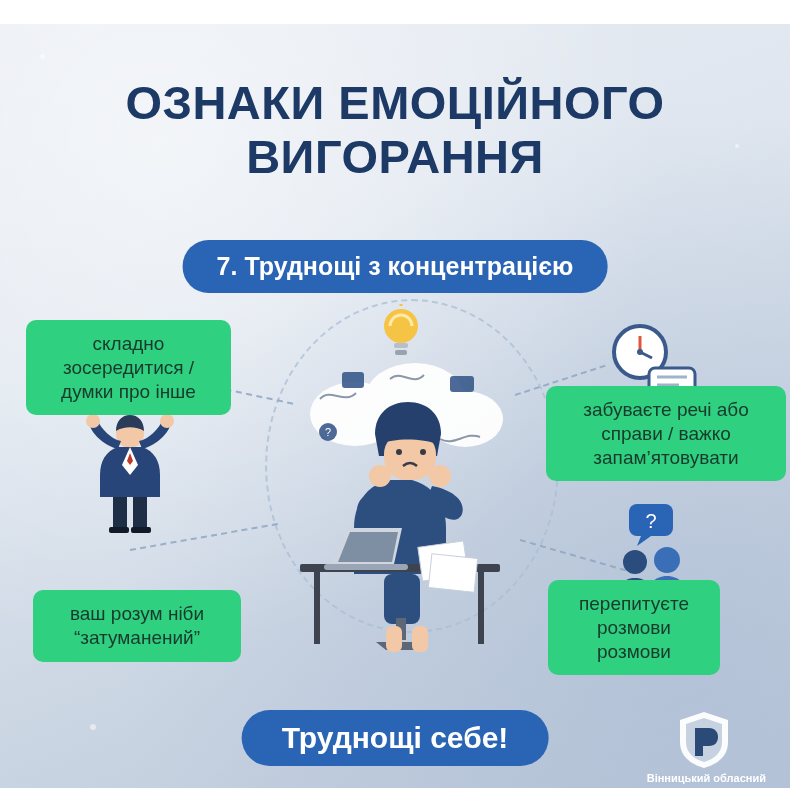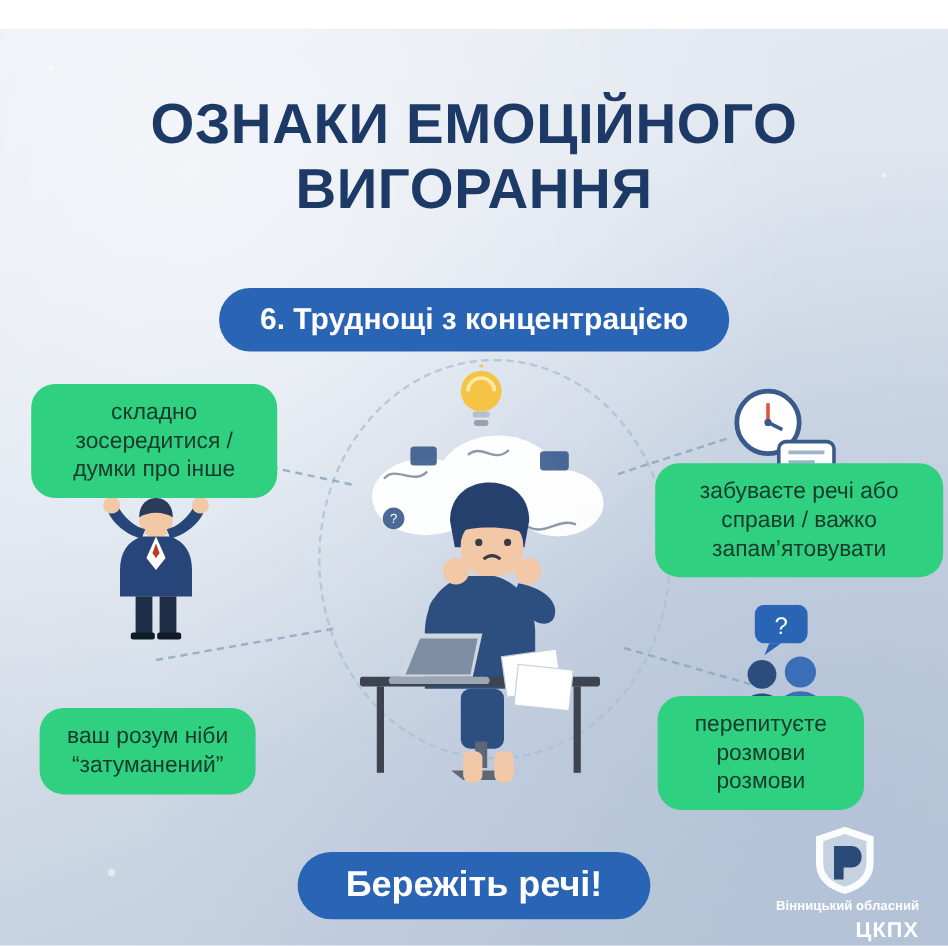--- a/index.html
+++ b/index.html
@@ -55,30 +55,30 @@
     font-weight: bold;
     padding: 12px 34px;
     border-radius: 26px;
     white-space: nowrap;
   }
 
   .bubble {
     position: absolute;
     background: #2fd07f;
     color: #173a2c;
-    border-radius: 20px;
+    border-radius: 10px;
     text-align: center;
     font-size: 19px;
     line-height: 1.25;
     padding: 12px 16px;
     box-sizing: border-box;
   }
   .bubble.b1 { left: 26px;  top: 296px; width: 205px; }
   .bubble.b2 { left: 546px; top: 362px; width: 240px; }
-  .bubble.b3 { left: 33px;  top: 566px; width: 180px; }
+  .bubble.b3 { left: 33px;  top: 566px; width: 208px; }
   .bubble.b4 { left: 548px; top: 556px; width: 172px; }
 
   .cta {
     position: absolute;
     bottom: 46px;
     left: 50%;
     transform: translateX(-50%);
     background: #2a64b4;
     color: #ffffff;
     font-size: 30px;
@@ -126,21 +126,21 @@
 
   <div class="speck" style="left:40px;  top:30px;  width:5px;  height:5px;"></div>
   <div class="speck" style="left:735px; top:120px; width:4px;  height:4px;"></div>
   <div class="speck" style="left:90px;  top:700px; width:6px;  height:6px;"></div>
   <div class="speck" style="left:470px; top:690px; width:5px;  height:5px;"></div>
   <div class="speck" style="left:300px; top:718px; width:4px;  height:4px;"></div>
   <div class="speck" style="left:700px; top:640px; width:5px;  height:5px;"></div>
 
   <div class="title">ОЗНАКИ ЕМОЦІЙНОГО ВИГОРАННЯ</div>
 
-  <div class="subtitle-pill">6. Труднощі з концентрацією</div>
+  <div class="subtitle-pill">7. Труднощі з концентрацією</div>
 
   <div class="scene">
 
     <div class="dash-circle"></div>
 
     <div class="connector" style="left:205px; top:110px; width:90px; transform: rotate(12deg);"></div>
     <div class="connector" style="left:130px; top:275px; width:150px; transform: rotate(-10deg);"></div>
     <div class="connector" style="left:515px; top:120px; width:95px; transform: rotate(-18deg);"></div>
     <div class="connector" style="left:520px; top:265px; width:110px; transform: rotate(16deg);"></div>
 
@@ -250,24 +250,23 @@
       <circle cx="62" cy="56" r="13" fill="#3a6fb8"></circle>
       <path d="M40 96c0-15 10-24 22-24s22 9 22 24z" fill="#3a6fb8"></path>
     </svg>
   </div>
 
   <div class="bubble b1">складно зосередитися / думки про інше</div>
   <div class="bubble b2">забуваєте речі або справи / важко запам’ятовувати</div>
   <div class="bubble b3">ваш розум ніби “затуманений”</div>
   <div class="bubble b4">перепитуєте розмови розмови</div>
 
-  <div class="cta">Бережіть речі!</div>
+  <div class="cta">Труднощі себе!</div>
 
   <div class="logo">
     <svg class="shield" width="54" height="58" viewBox="0 0 54 58">
       <path d="M27 2l24 8v22c0 14-10 22-24 26C13 54 3 46 3 32V10z" fill="#ffffff" opacity="0.95"></path>
       <path d="M27 8l18 6v18c0 11-8 17-18 20-10-3-18-9-18-20V14z" fill="#c6d2e0"></path>
       <path d="M18 18h14c6 0 9 4 9 9s-3 9-9 9h-6v10h-8z" fill="#2a4a78"></path>
     </svg>
     <div class="l1">Вінницький обласний</div>
-    <div class="l2">ЦКПХ</div>
   </div>
 </div>
 
 </body></html>

